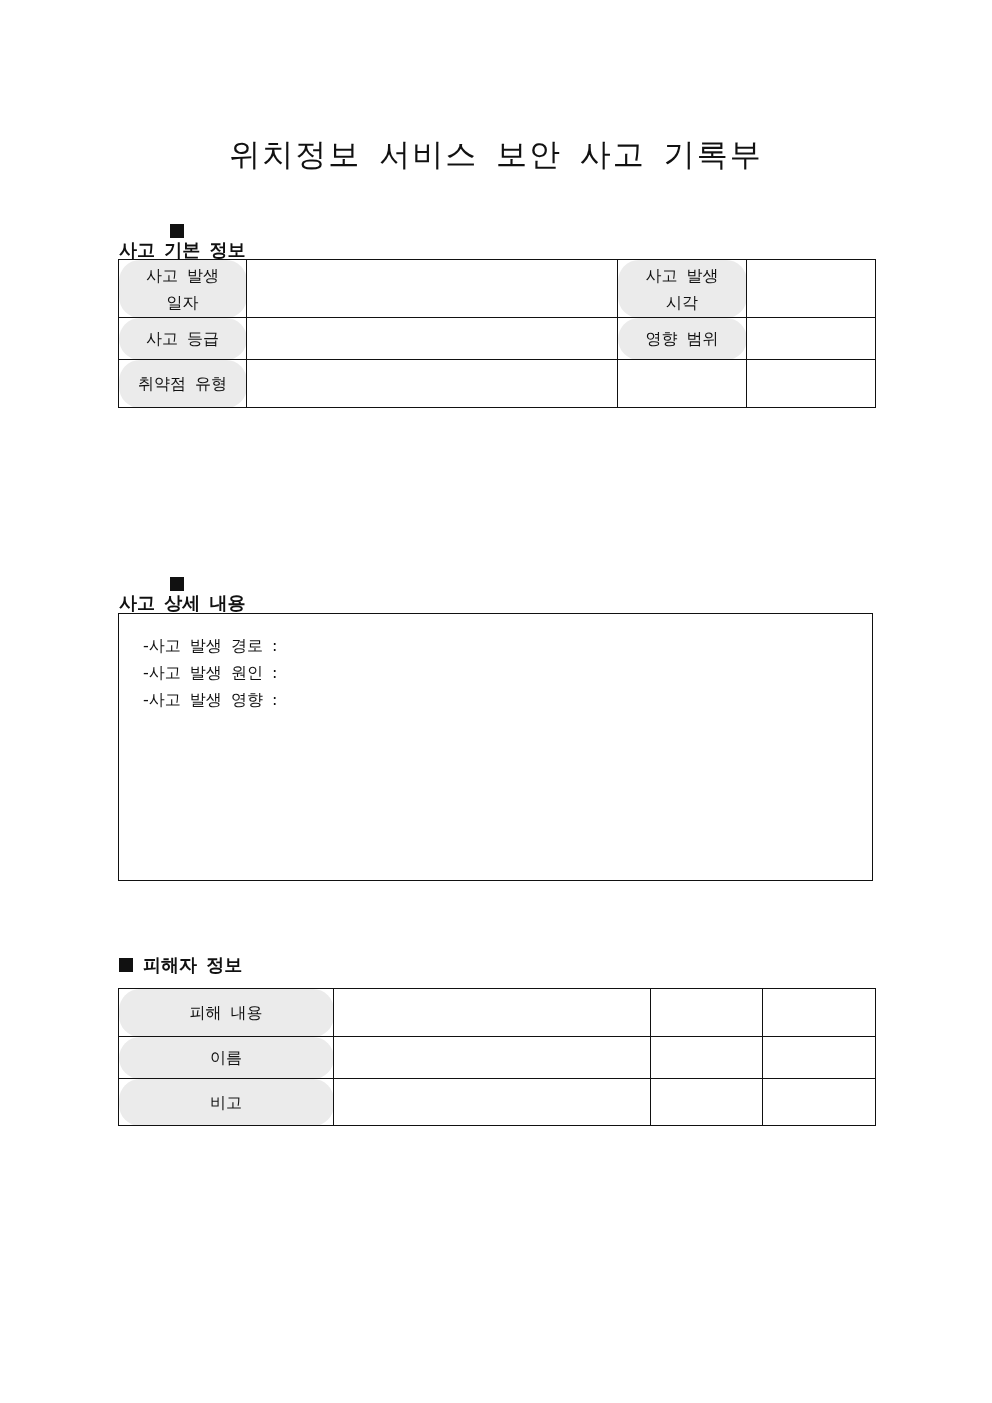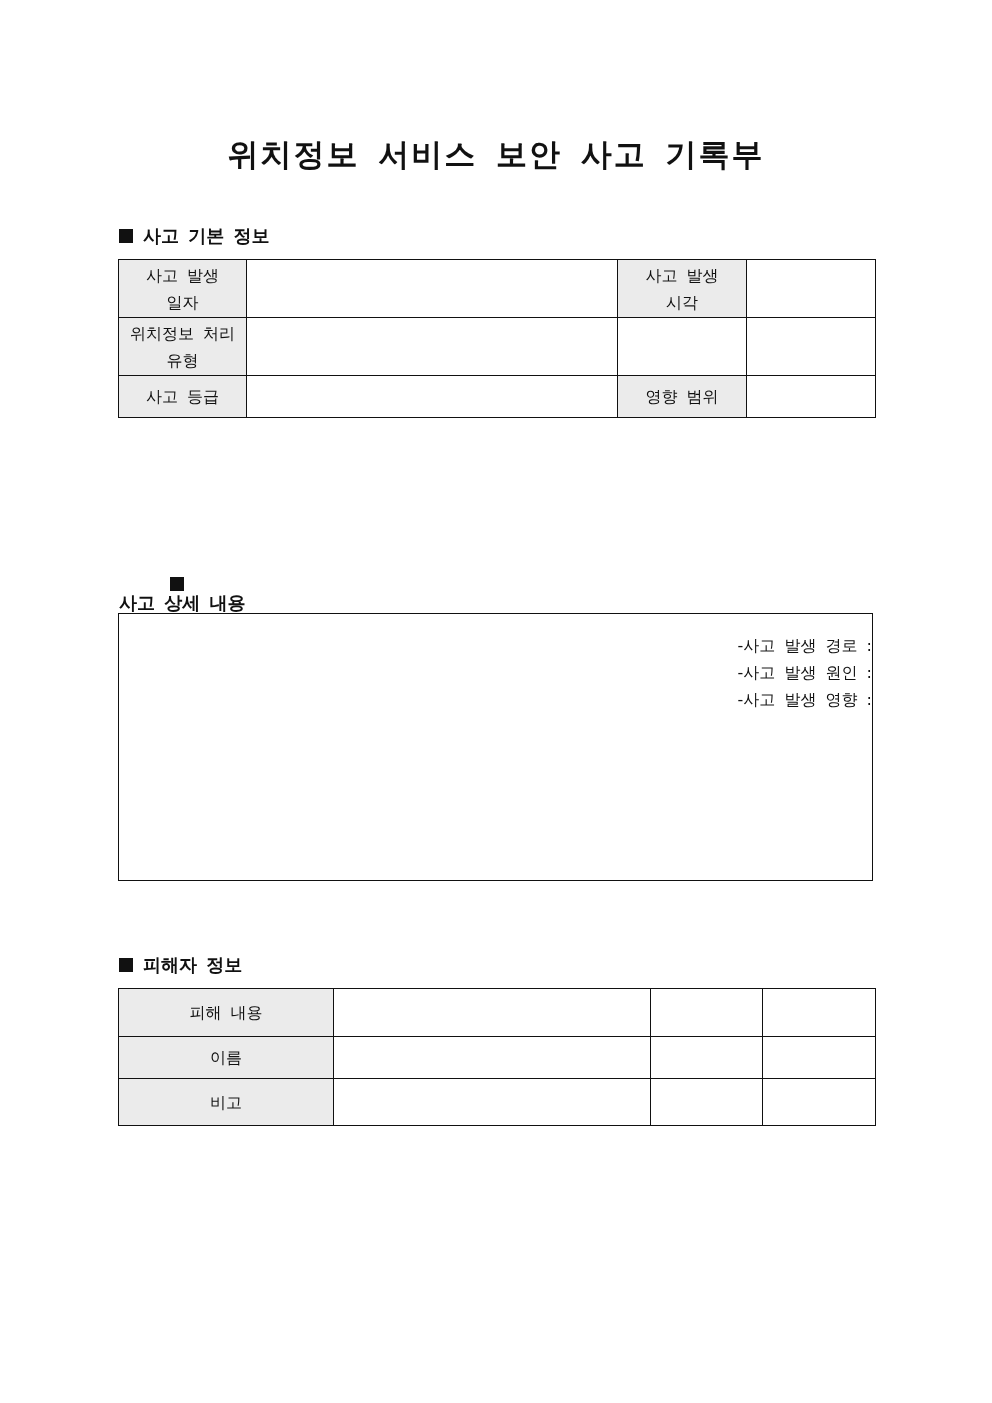--- a/index.html
+++ b/index.html
@@ -1,62 +1,61 @@
 <!DOCTYPE html>
 <html><head>
 <meta charset="utf-8">
 <style>
   html, body { margin: 0; padding: 0; background: #ffffff; }
   body { width: 992px; height: 1403px; position: relative; font-family: "DejaVu Sans", "Liberation Sans", sans-serif; color: #111; }
-  .title { position: absolute; left: 0; top: 134px; width: 992px; text-align: center; font-size: 31px; font-weight: bold; letter-spacing: 2px; word-spacing: 6px; }
+  .title { position: absolute; left: 0; top: 134px; width: 992px; text-align: center; font-size: 31px; font-weight: normal; letter-spacing: 2px; word-spacing: 6px; }
   .section-head { position: absolute; left: 119px; font-size: 18px; font-weight: bold; word-spacing: 3px; display: flex; align-items: center; }
   .section-head .sq { display: inline-block; width: 14px; height: 14px; background: #111; margin-right: 10px; }
   table.grid { position: absolute; left: 118px; border-collapse: collapse; table-layout: fixed; }
   table.grid td { border: 1.5px solid #111; padding: 0; font-size: 16px; text-align: center; vertical-align: middle; line-height: 27px; word-spacing: 4px; }
-  table.grid td.lbl { background: #ebebeb; }
-  .detail-box { position: absolute; left: 118px; top: 613px; width: 755px; height: 268px; border: 1.5px solid #111; box-sizing: border-box; padding: 18px 0 0 24px; text-align: right; }
+  table.grid td.lbl { background: #ebebeb; border-radius: 21px; }
+  .detail-box { position: absolute; left: 118px; top: 613px; width: 755px; height: 268px; border: 1.5px solid #111; box-sizing: border-box; padding: 18px 0 0 24px; }
   .detail-line { font-size: 16px; line-height: 27px; word-spacing: 4px; }
 </style>
 </head>
 <body>
 
 <div class="title">위치정보 서비스 보안 사고 기록부</div>
 
-<div class="section-head" style="top:224px;">
+<div class="section-head" style="top:224px;flex-direction:column;">
   <span class="sq"></span>
   <span>사고 기본 정보</span>
 </div>
 
 <table class="grid" style="top:259px; width:757px;">
   <colgroup>
       <col style="width:128px">
       <col style="width:371px">
       <col style="width:129px">
       <col style="width:129px">
     </colgroup>
   <tbody>
       <tr style="height:58px">
     <td class="lbl"><span style="white-space:pre-line">사고 발생
 일자</span></td>
     <td></td>
     <td class="lbl"><span style="white-space:pre-line">사고 발생
 시각</span></td>
     <td></td>
   </tr>
-  <tr style="height:58px">
-    <td class="lbl"><span style="white-space:pre-line">위치정보 처리
-유형</span></td>
-    <td></td>
-    <td></td>
-    <td></td>
-  </tr>
   <tr style="height:42px">
     <td class="lbl">사고 등급</td>
     <td></td>
     <td class="lbl">영향 범위</td>
+    <td></td>
+  </tr>
+  <tr style="height:48px">
+    <td class="lbl">취약점 유형</td>
+    <td></td>
+    <td></td>
     <td></td>
   </tr>
 </tbody>
   </table>
 
 <div class="section-head" style="top:577px;flex-direction:column;">
   <span class="sq"></span>
   <span>사고 상세 내용</span>
 </div>
 

